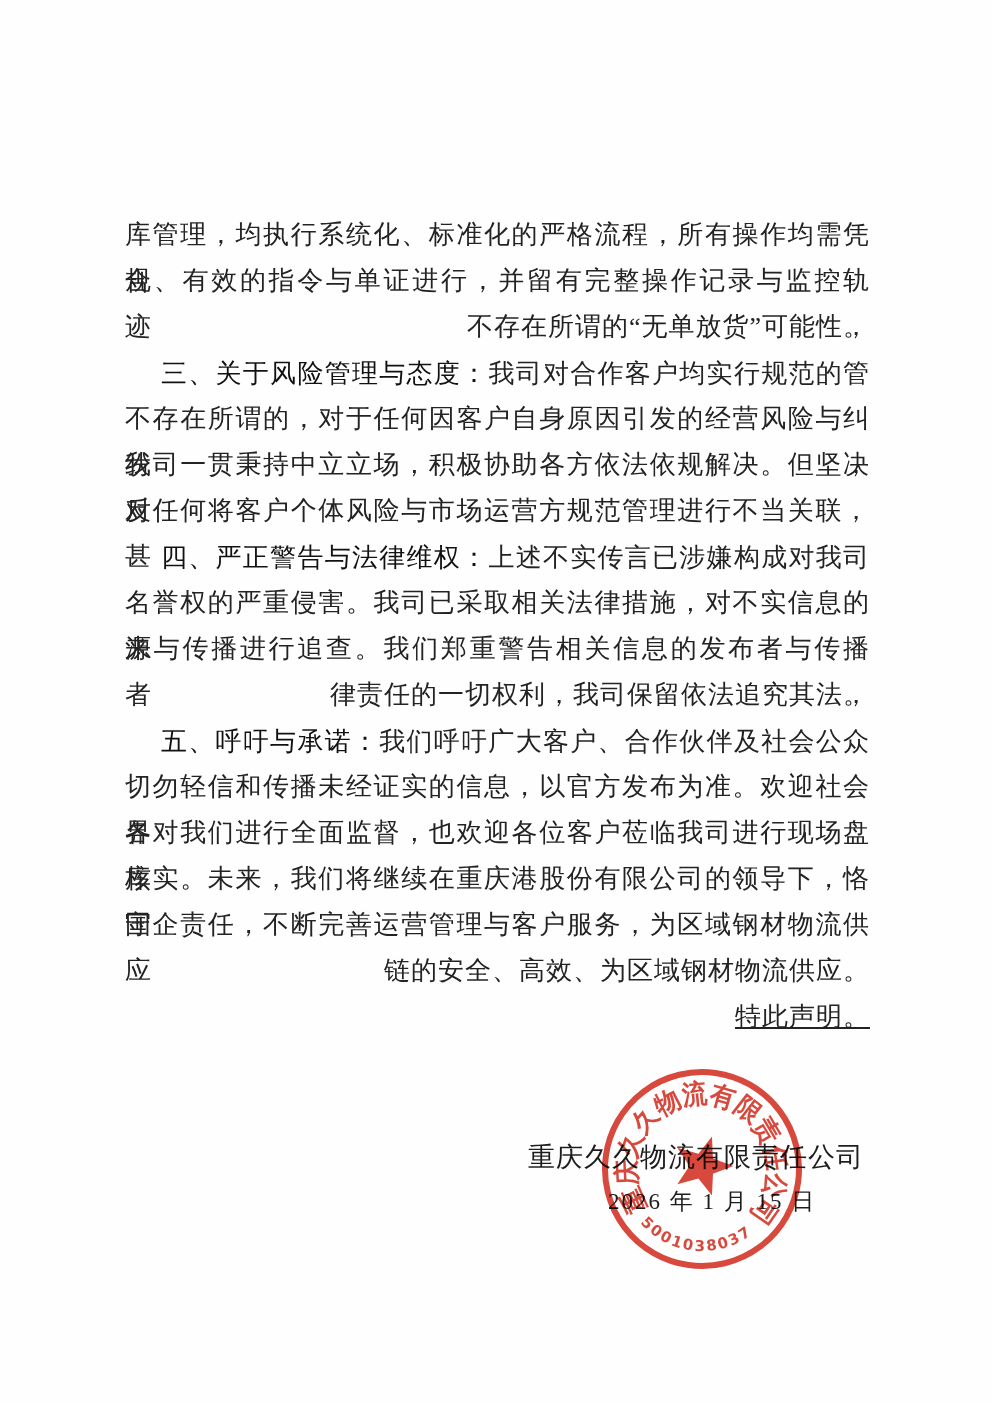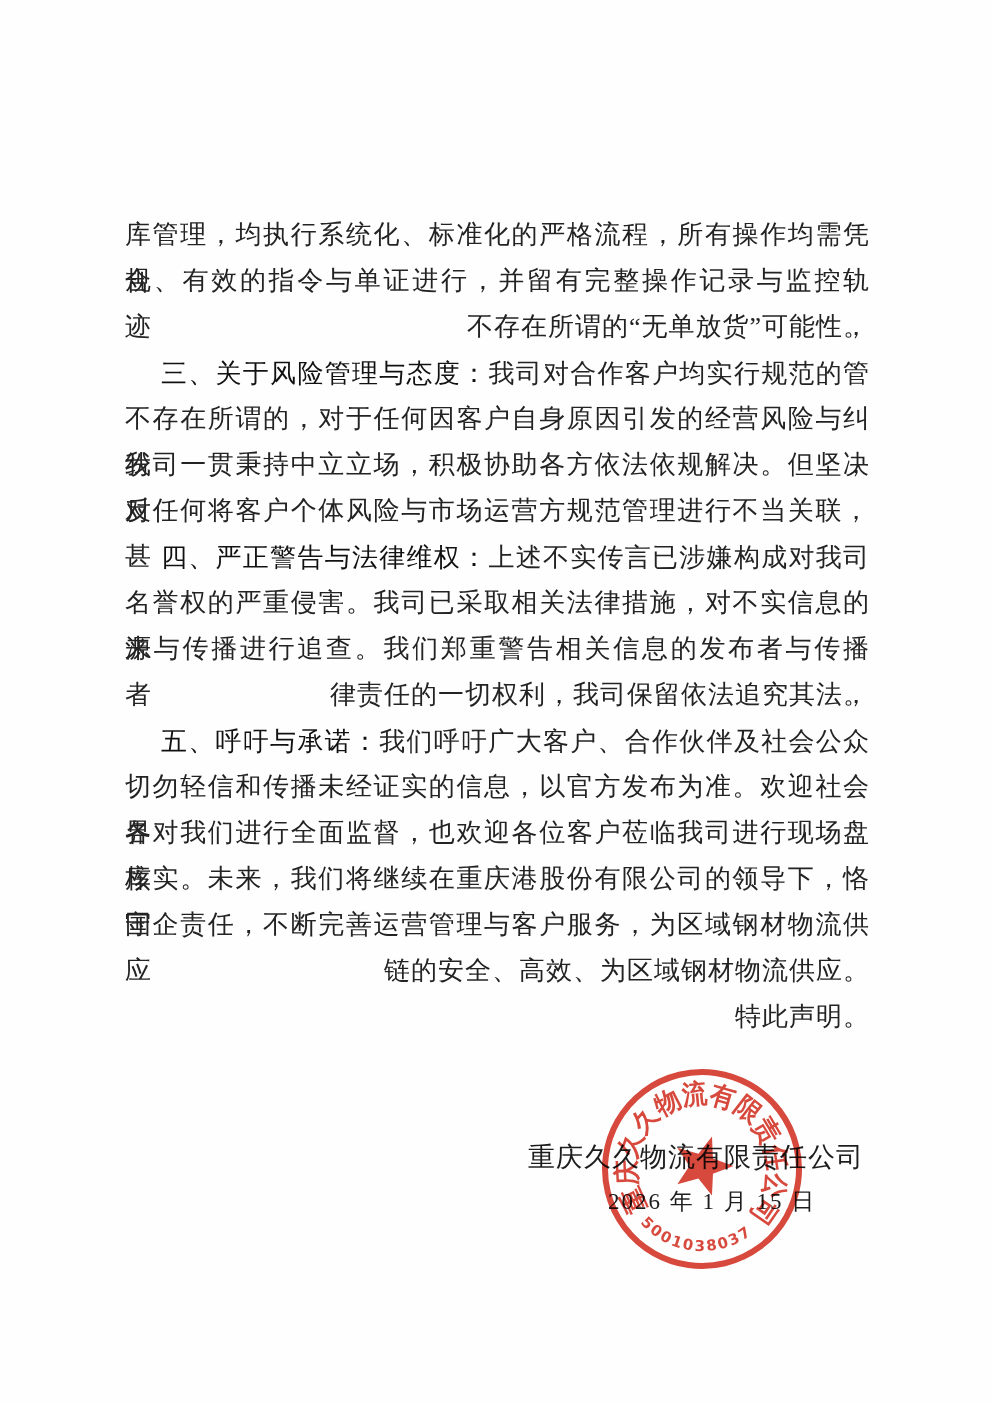--- a/index.html
+++ b/index.html
@@ -24,21 +24,21 @@
     letter-spacing:1px;
     white-space:nowrap;
     text-align:right;
   }
   .line.fill{
     white-space:normal;
     text-align:justify;
     text-align-last:justify;
   }
   .ind-h{padding-left:36px;}
-  .ind-p{padding-left:60px;}
+  .ind-p{padding-left:60px;text-decoration:underline;}
   .lead{
     font-family:"Liberation Sans","DejaVu Sans",sans-serif;
     font-weight:normal;
     color:#111;
   }
   
   .sig-company{
     position:absolute;
     left:528px;top:1139px;
     font-size:27px;

